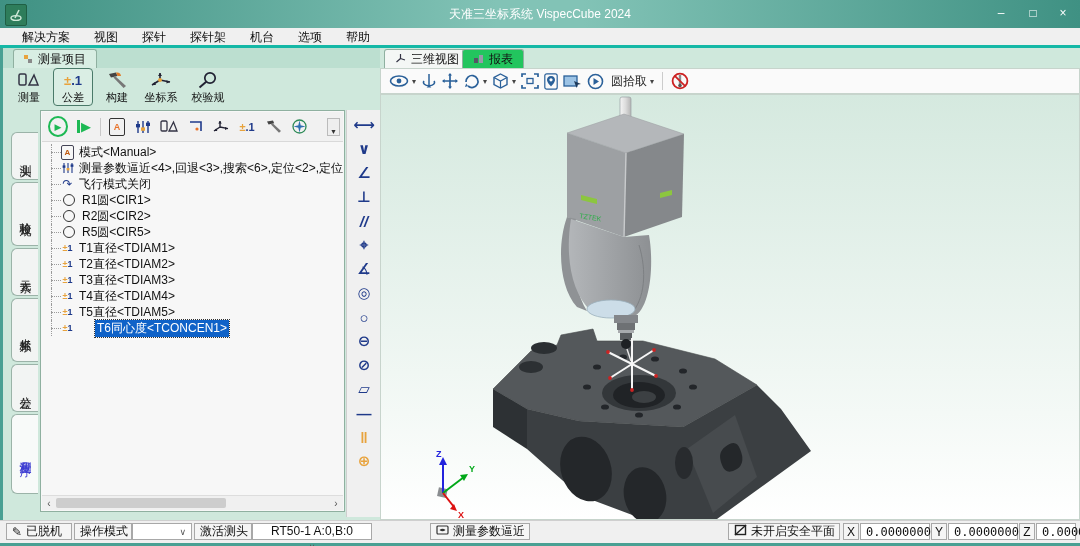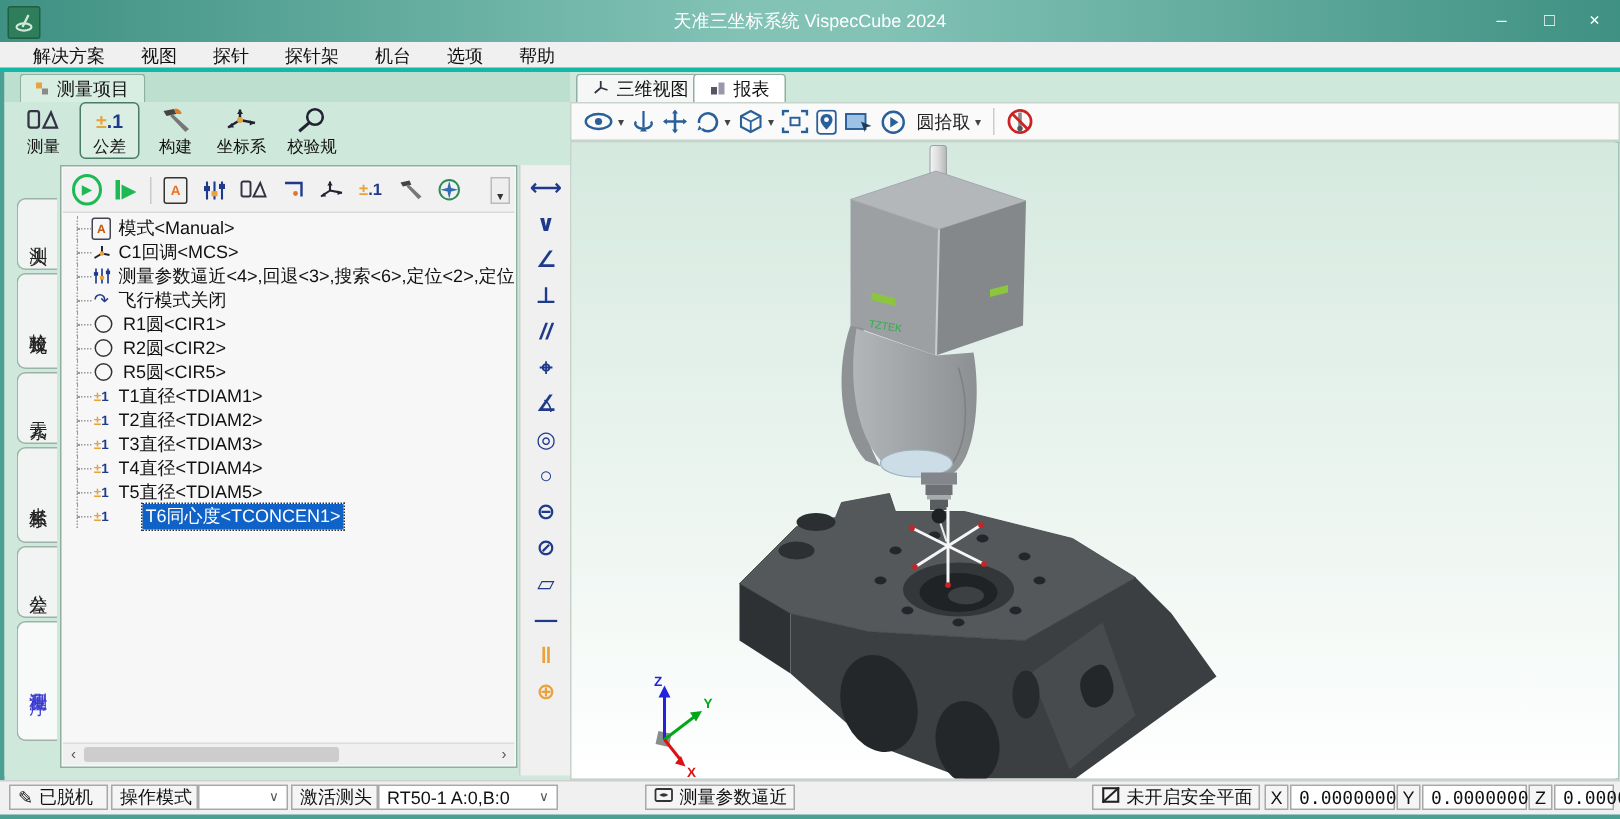--- a/index.html
+++ b/index.html
@@ -83,21 +83,21 @@
   
   #gdt-strip{left:346px;top:110px;width:34px;height:407px;background:#f0f0f0;border-left:1px solid #cfcfcf;}
   .gdt-item{position:absolute;left:4px;width:26px;height:22px;display:flex;align-items:center;justify-content:center;
     font-size:15px;color:#1f3a8a;font-weight:bold;}
   .gdt-item.org{color:#e8a33d;}
   
   #rp-tabrow{left:380px;top:48px;width:700px;height:20px;background:#cfe8dc;}
   .rp-tab{position:absolute;top:1px;height:19px;border:1px solid #8fb0a0;border-bottom:none;
     border-radius:3px 3px 0 0;display:flex;align-items:center;gap:5px;padding:0 10px;font-size:12px;}
   .rp-tab.active{background:#f4f7f5;}
-  .rp-tab.inactive{background:#ffffff;}
+  .rp-tab.inactive{background:#22c55e;}
   #rp-toolbar{left:380px;top:68px;width:700px;height:26px;background:#fafafa;border:1px solid #c7d4cc;
     box-sizing:border-box;display:flex;align-items:center;gap:5px;padding-left:8px;}
   .tb3-ic{display:flex;align-items:center;justify-content:center;height:20px;}
   .dd-caret{font-size:8px;color:#444;margin-left:-2px;}
   .tb3-sep{width:1px;height:18px;background:#ccc;margin:0 3px;}
   .pick-label{font-size:12px;color:#222;margin-left:2px;}
   #viewport{left:380px;top:94px;width:700px;height:426px;border:1px solid #c7d4cc;box-sizing:border-box;}
   
   #statusbar{left:0;top:520px;width:1080px;height:22px;background:#f0f0f0;border-top:1px solid #cfcfcf;}
   .sb-box{position:absolute;top:2px;height:17px;border:1px solid #a8a8a8;background:#f5f5f5;display:flex;
@@ -256,29 +256,20 @@
             <path d="M8.5 2.5 L10 8.5 L8.5 14.5 L7 8.5 Z M2.5 8.5 L8.5 7 L14.5 8.5 L8.5 10 Z" fill="#2f6fb0"></path>
           </svg>
       </span>
       <span id="pt-overflow">▼</span>
     </div>
 
     <div id="tree-rows">
       <div class="tree-row">
         <span class="ti ti-mode">A</span>
         <span class="t-label">模式&lt;Manual&gt;</span>
-      </div>
-      <div class="tree-row">
-        <span class="ti">
-          <svg width="12" height="11" viewBox="0 0 12 11">
-              <path d="M6 6 L6 1 M6 6 L1 9 M6 6 L11 7" stroke="#223" stroke-width="1.3" fill="none"></path>
-              <circle cx="6" cy="6" r="1.5" fill="#e8a33d"></circle>
-            </svg>
-        </span>
-        <span class="t-label">C1回调&lt;MCS&gt;</span>
       </div>
       <div class="tree-row">
         <span class="ti">
           <svg width="12" height="12" viewBox="0 0 12 12">
               <path d="M2 1v10 M6 1v10 M10 1v10" stroke="#1f3a8a" stroke-width="1.1"></path>
               <rect x="0.6" y="3.4" width="2.8" height="2.4" fill="#1f3a8a"></rect>
               <rect x="4.6" y="6" width="2.8" height="2.4" fill="#e8a33d"></rect>
               <rect x="8.6" y="2.4" width="2.8" height="2.4" fill="#1f3a8a"></rect>
             </svg>
         </span>
@@ -556,21 +547,21 @@
     <div class="sb-box" style="left:74px;width:58px;">
       <span>操作模式</span>
     </div>
     <div class="sb-box sb-dd" style="left:132px;width:60px;">
       <span></span>
         <span class="sb-caret">∨</span>
     </div>
     <div class="sb-box" style="left:194px;width:58px;">
       <span>激活测头</span>
     </div>
-    <div class="sb-box sb-dd" style="left:252px;width:120px;">
+    <div class="sb-box sb-dd" style="left:252px;width:120px;flex-direction:column;">
       <span>RT50-1 A:0,B:0</span>
       <span class="sb-caret">∨</span>
     </div>
     <div class="sb-box" style="left:430px;width:100px;">
       <span>
         <svg width="13" height="11" viewBox="0 0 13 11">
             <rect x="1" y="1" width="11" height="8" rx="1" fill="none" stroke="#333" stroke-width="1.2"></rect>
             <path d="M3.5 5 Q6.5 2.6 9.5 5 Q6.5 7.4 3.5 5 Z" fill="#333"></path>
           </svg>
       </span>

